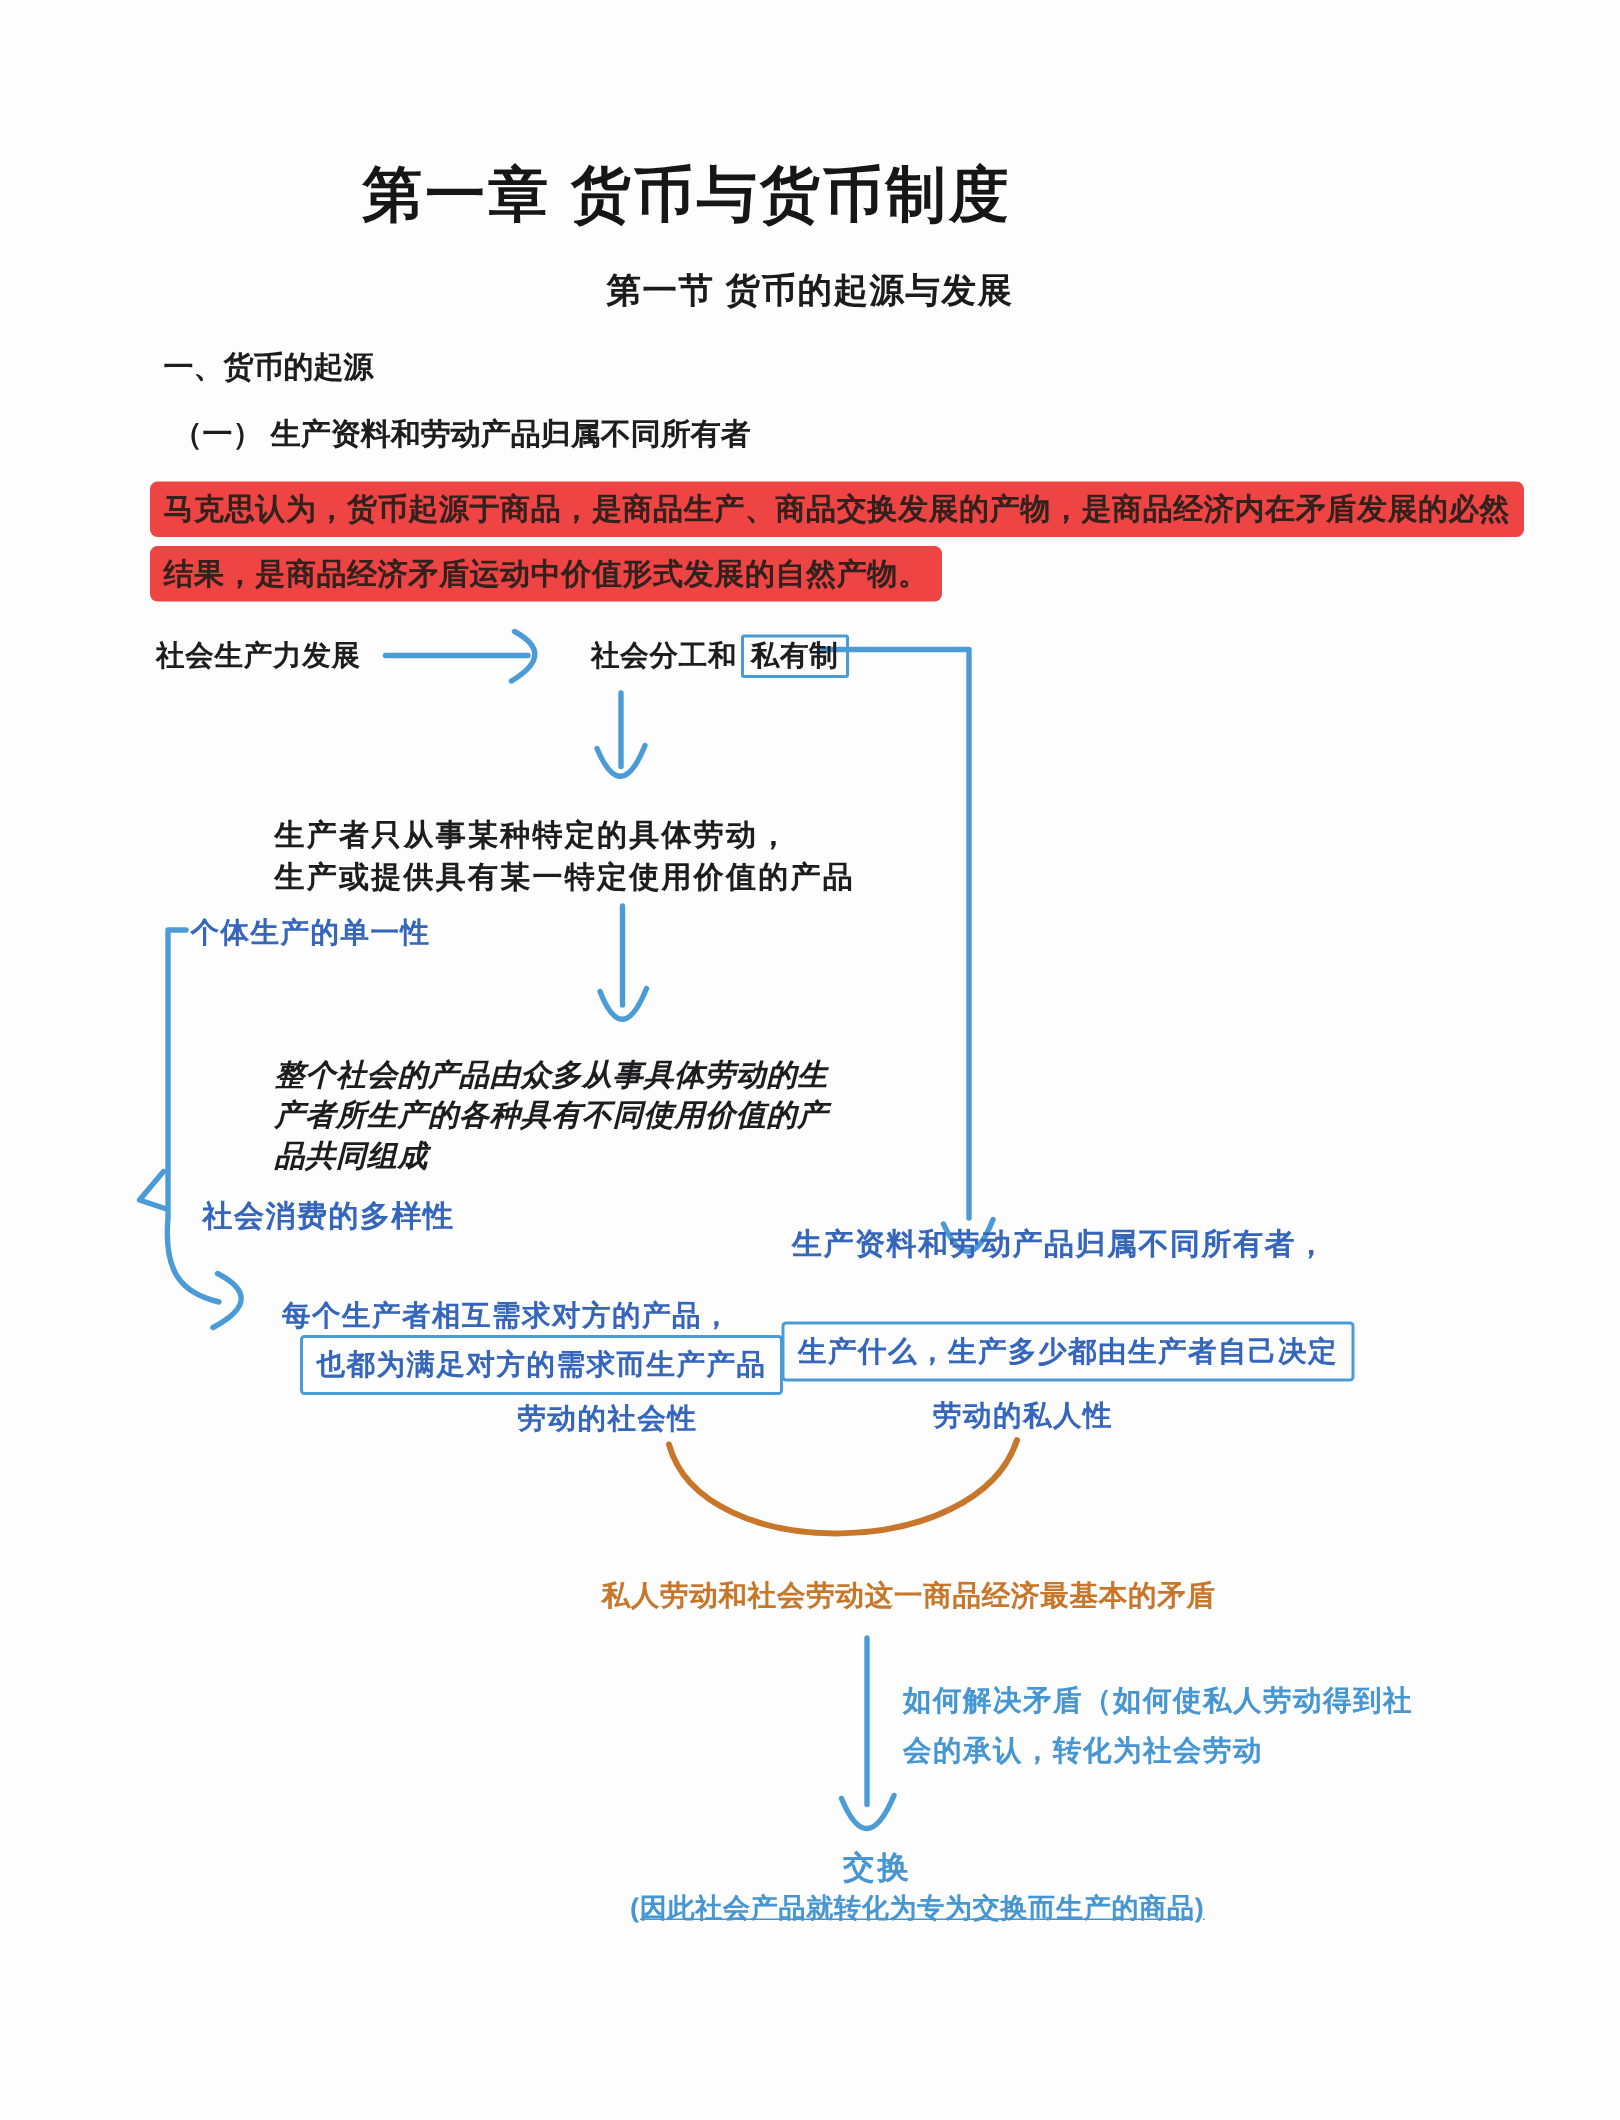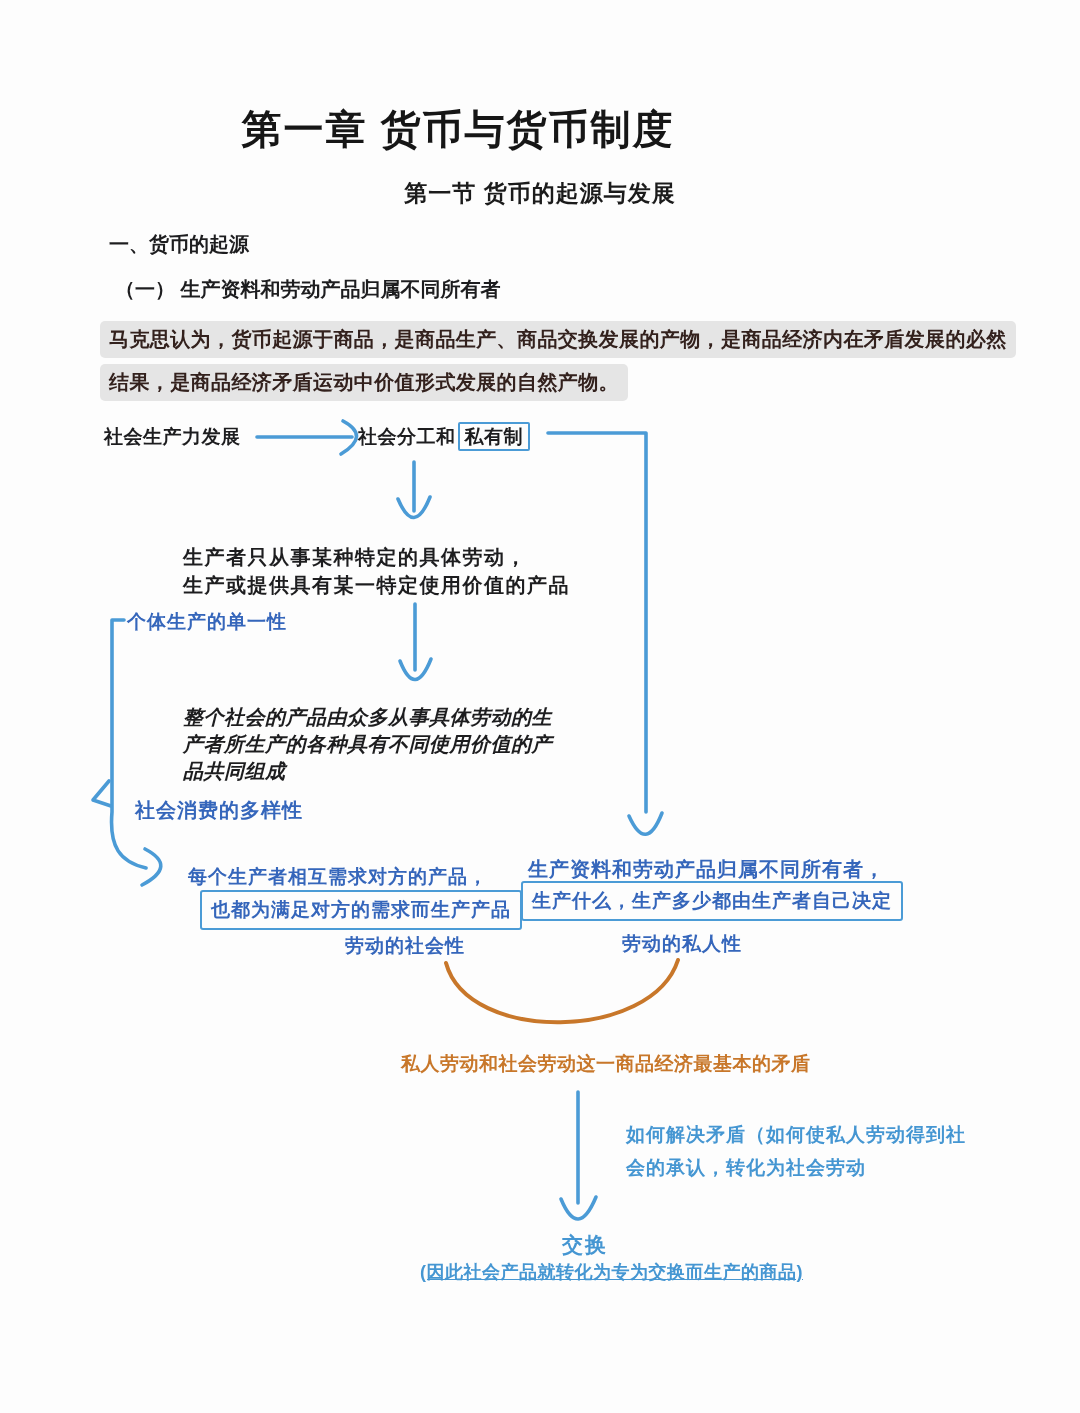--- a/index.html
+++ b/index.html
@@ -17,21 +17,21 @@
     width:916px;text-align:center;top:102px;left:0;
     font-size:40px;font-weight:bold;letter-spacing:2px;color:#161616;
   }
   .subtitle{
     width:1080px;text-align:center;top:178px;left:0;
     font-size:23px;font-weight:bold;letter-spacing:1px;color:#1b1b1b;
   }
   .section{left:109px;top:231px;font-size:20px;font-weight:600;}
   .subsection{left:115px;top:276px;font-size:20px;font-weight:600;}
   .hl{
-    background:#e5e5e5;border-radius:5px;padding:5px 9px;
+    background:#ef4444;border-radius:5px;padding:5px 9px;
     font-size:20px;font-weight:600;color:#33211d;letter-spacing:0.4px;
   }
   .hl1{left:100px;top:321px;}
   .hl2{left:100px;top:364px;}
   .node{font-size:19px;font-weight:600;color:#1d1d1f;letter-spacing:0.5px;text-align:right;}
   .boxed-inline{
     border:2px solid #4b9bd6;border-radius:2px;padding:2px 5px;margin-left:2px;
   }
   .blk{font-size:20px;font-weight:600;color:#1d1d1f;letter-spacing:1.5px;line-height:28px;}
   .blk div{white-space:nowrap;}
@@ -83,21 +83,21 @@
 
   <div class="abs title">第一章 货币与货币制度</div>
   <div class="abs subtitle">第一节 货币的起源与发展</div>
   <div class="abs section">一、货币的起源</div>
   <div class="abs subsection">（一） 生产资料和劳动产品归属不同所有者</div>
 
   <div class="abs hl hl1">马克思认为，货币起源于商品，是商品生产、商品交换发展的产物，是商品经济内在矛盾发展的必然</div>
   <div class="abs hl hl2">结果，是商品经济矛盾运动中价值形式发展的自然产物。</div>
 
   <div class="abs node" style="left:104px;top:424px;">社会生产力发展</div>
-  <div class="abs node" style="left:358px;top:424px;">
+  <div class="abs node" style="left:394px;top:424px;">
     <span>社会分工和</span><span class="boxed-inline">私有制</span>
   </div>
 
   <div class="abs blk" style="left:183px;top:543px;">
     <div>生产者只从事某种特定的具体劳动，</div>
     <div>生产或提供具有某一特定使用价值的产品</div>
   </div>
 
   <div class="abs lblue" style="left:127px;top:609px;">个体生产的单一性</div>
 
@@ -106,27 +106,27 @@
     <div>产者所生产的各种具有不同使用价值的产</div>
     <div>品共同组成</div>
   </div>
 
   <div class="abs lblue" style="left:135px;top:797px;font-size:20px;">社会消费的多样性</div>
 
   <div class="abs result-line" style="left:188px;top:864px;">每个生产者相互需求对方的产品，</div>
   <div class="abs result-box" style="left:184px;top:890px;margin-left:16px;">也都为满足对方的需求而生产产品</div>
   <div class="abs lblue" style="left:345px;top:933px;">劳动的社会性</div>
 
-  <div class="abs result-line" style="left:528px;top:856px;font-size:20px;">生产资料和劳动产品归属不同所有者，</div>
+  <div class="abs result-line" style="left:528px;top:816px;font-size:20px;">生产资料和劳动产品归属不同所有者，</div>
   <div class="abs result-box" style="left:521px;top:881px;">生产什么，生产多少都由生产者自己决定</div>
   <div class="abs lblue" style="left:622px;top:931px;">劳动的私人性</div>
 
   <div class="abs orange-text" style="left:401px;top:1051px;">私人劳动和社会劳动这一商品经济最基本的矛盾</div>
 
-  <div class="abs skytext resolve" style="left:602px;top:1118px;margin-left:24px;">
+  <div class="abs skytext resolve" style="left:602px;top:1118px;">
     <div>如何解决矛盾（如何使私人劳动得到社</div>
     <div>会的承认，转化为社会劳动</div>
   </div>
 
   <div class="abs skytext exchange" style="left:562px;top:1231px;">交换</div>
   <div class="abs skytext note" style="left:420px;top:1260px;">(因此社会产品就转化为专为交换而生产的商品)</div>
 
 </div>
 
 </body></html>

